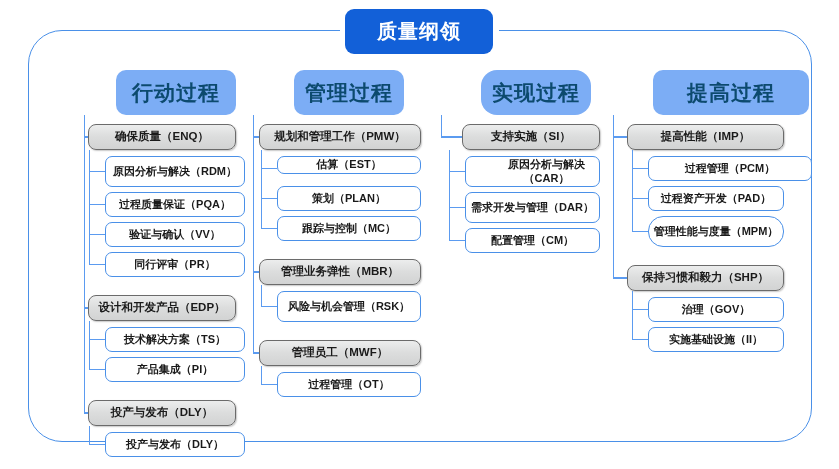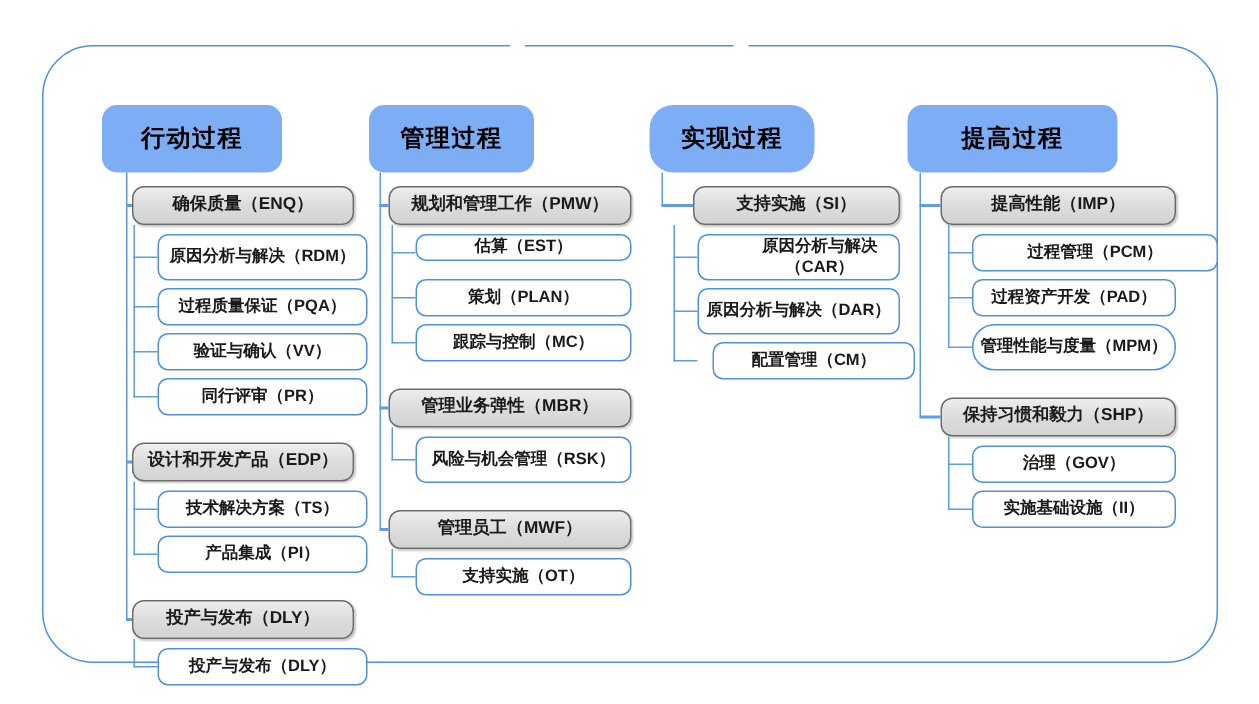--- a/index.html
+++ b/index.html
@@ -57,25 +57,26 @@
 
   
   .col-header {
     position: absolute;
     height: 45px;
     background: #7cadf5;
     border-radius: 10px;
     display: flex;
     align-items: center;
     justify-content: center;
-    color: #000000;
-    font-size: 16px;
+    color: #0c4a6e;
+    font-size: 21px;
     font-weight: bold;
     letter-spacing: 1px;
     box-sizing: border-box;
+    margin-left: 48px;
   }
 
   
   .group-box {
     position: absolute;
     background: linear-gradient(to bottom, #eceded 0%, #dcdddd 48%, #d2d3d3 100%);
     border: 1.4px solid #6b6b6b;
     border-radius: 8px;
     display: flex;
     align-items: center;
@@ -116,20 +117,21 @@
 </style>
 </head>
 <body>
 
 <div id="canvas">
 
   <div id="outer-frame"></div>
   <div class="frame-mask" style="left:340px; top:28px; width:10px;"></div>
   <div class="frame-mask" style="left:489px; top:28px; width:10px;"></div>
 
+  <div id="root-title">质量纲领</div>
 
   <div id="tree">
       <div class="col-header" style="left: 68px; top: 70px; width: 120px; height: 45px;">行动过程</div>
       <div class="group-box" style="left: 88px; top: 124px; width: 148px; height: 26px;">确保质量（ENQ）</div>
       <div class="leaf-box" style="left: 105px; top: 156px; width: 140px; height: 31px;">原因分析与解决（RDM）</div>
       <div class="conn h" style="left: 89px; top: 170.8px; width: 16px;"></div>
       <div class="leaf-box" style="left: 105px; top: 192px; width: 140px; height: 25px;">过程质量保证（PQA）</div>
       <div class="conn h" style="left: 89px; top: 203.8px; width: 16px;"></div>
       <div class="leaf-box" style="left: 105px; top: 222px; width: 140px; height: 25px;">验证与确认（VV）</div>
       <div class="conn h" style="left: 89px; top: 233.8px; width: 16px;"></div>
@@ -157,39 +159,39 @@
       <div class="leaf-box" style="left: 277px; top: 186px; width: 144px; height: 25px;">策划（PLAN）</div>
       <div class="conn h" style="left: 261px; top: 197.8px; width: 16px;"></div>
       <div class="leaf-box" style="left: 277px; top: 216px; width: 144px; height: 25px;">跟踪与控制（MC）</div>
       <div class="conn h" style="left: 261px; top: 227.8px; width: 16px;"></div>
       <div class="conn v" style="left: 261px; top: 150px; height: 78.5px;"></div>
       <div class="group-box" style="left: 259px; top: 259px; width: 162px; height: 26px;">管理业务弹性（MBR）</div>
       <div class="leaf-box" style="left: 277px; top: 291px; width: 144px; height: 31px;">风险与机会管理（RSK）</div>
       <div class="conn h" style="left: 261px; top: 305.8px; width: 16px;"></div>
       <div class="conn v" style="left: 261px; top: 285px; height: 21.5px;"></div>
       <div class="group-box" style="left: 259px; top: 340px; width: 162px; height: 26px;">管理员工（MWF）</div>
-      <div class="leaf-box" style="left: 277px; top: 372px; width: 144px; height: 25px;">支持实施（OT）</div>
+      <div class="leaf-box" style="left: 277px; top: 372px; width: 144px; height: 25px;">过程管理（OT）</div>
       <div class="conn h" style="left: 261px; top: 383.8px; width: 16px;"></div>
       <div class="conn v" style="left: 261px; top: 366px; height: 18.5px;"></div>
       <div class="conn v" style="left: 253px; top: 115px; height: 238px;"></div>
       <div class="conn h" style="left: 253px; top: 136.3px; width: 6px;"></div>
       <div class="conn h" style="left: 253px; top: 271.3px; width: 6px;"></div>
       <div class="conn h" style="left: 253px; top: 352.3px; width: 6px;"></div>
       <div class="col-header" style="left: 433px; top: 70px; width: 110px; height: 45px; border-radius: 16px;">实现过程</div>
       <div class="group-box" style="left: 462px; top: 124px; width: 138px; height: 26px;">支持实施（SI）</div>
       <div class="leaf-box" style="left: 465px; top: 156px; width: 135px; height: 31px; padding-left: 28px;">原因分析与解决（CAR）</div>
       <div class="conn h" style="left: 449px; top: 170.8px; width: 16px;"></div>
-      <div class="leaf-box" style="left: 465px; top: 192px; width: 135px; height: 31px;">原因分析与解决（DAR）</div>
+      <div class="leaf-box" style="left: 465px; top: 192px; width: 135px; height: 31px;">需求开发与管理（DAR）</div>
       <div class="conn h" style="left: 449px; top: 206.8px; width: 16px;"></div>
-      <div class="leaf-box" style="left: 465px; top: 228px; width: 135px; height: 25px; margin-left: 10px;">配置管理（CM）</div>
+      <div class="leaf-box" style="left: 465px; top: 228px; width: 135px; height: 25px;">配置管理（CM）</div>
       <div class="conn h" style="left: 449px; top: 239.8px; width: 16px;"></div>
       <div class="conn v" style="left: 449px; top: 150px; height: 90.5px;"></div>
       <div class="conn v" style="left: 441px; top: 115px; height: 22px;"></div>
       <div class="conn h" style="left: 441px; top: 136.3px; width: 21px;"></div>
-      <div class="col-header" style="left: 605px; top: 70px; width: 140px; height: 45px; text-align: right;">提高过程</div>
+      <div class="col-header" style="left: 605px; top: 70px; width: 156px; height: 45px; text-align: right;">提高过程</div>
       <div class="group-box" style="left: 627px; top: 124px; width: 157px; height: 26px;">提高性能（IMP）</div>
       <div class="leaf-box" style="left: 648px; top: 156px; width: 164px; height: 25px;">过程管理（PCM）</div>
       <div class="conn h" style="left: 632px; top: 167.8px; width: 16px;"></div>
       <div class="leaf-box" style="left: 648px; top: 186px; width: 136px; height: 25px;">过程资产开发（PAD）</div>
       <div class="conn h" style="left: 632px; top: 197.8px; width: 16px;"></div>
       <div class="leaf-box" style="left: 648px; top: 216px; width: 136px; height: 31px; border-radius: 15px;">管理性能与度量（MPM）</div>
       <div class="conn h" style="left: 632px; top: 230.8px; width: 16px;"></div>
       <div class="conn v" style="left: 632px; top: 150px; height: 81.5px;"></div>
       <div class="group-box" style="left: 627px; top: 265px; width: 157px; height: 26px;">保持习惯和毅力（SHP）</div>
       <div class="leaf-box" style="left: 648px; top: 297px; width: 136px; height: 25px;">治理（GOV）</div>

